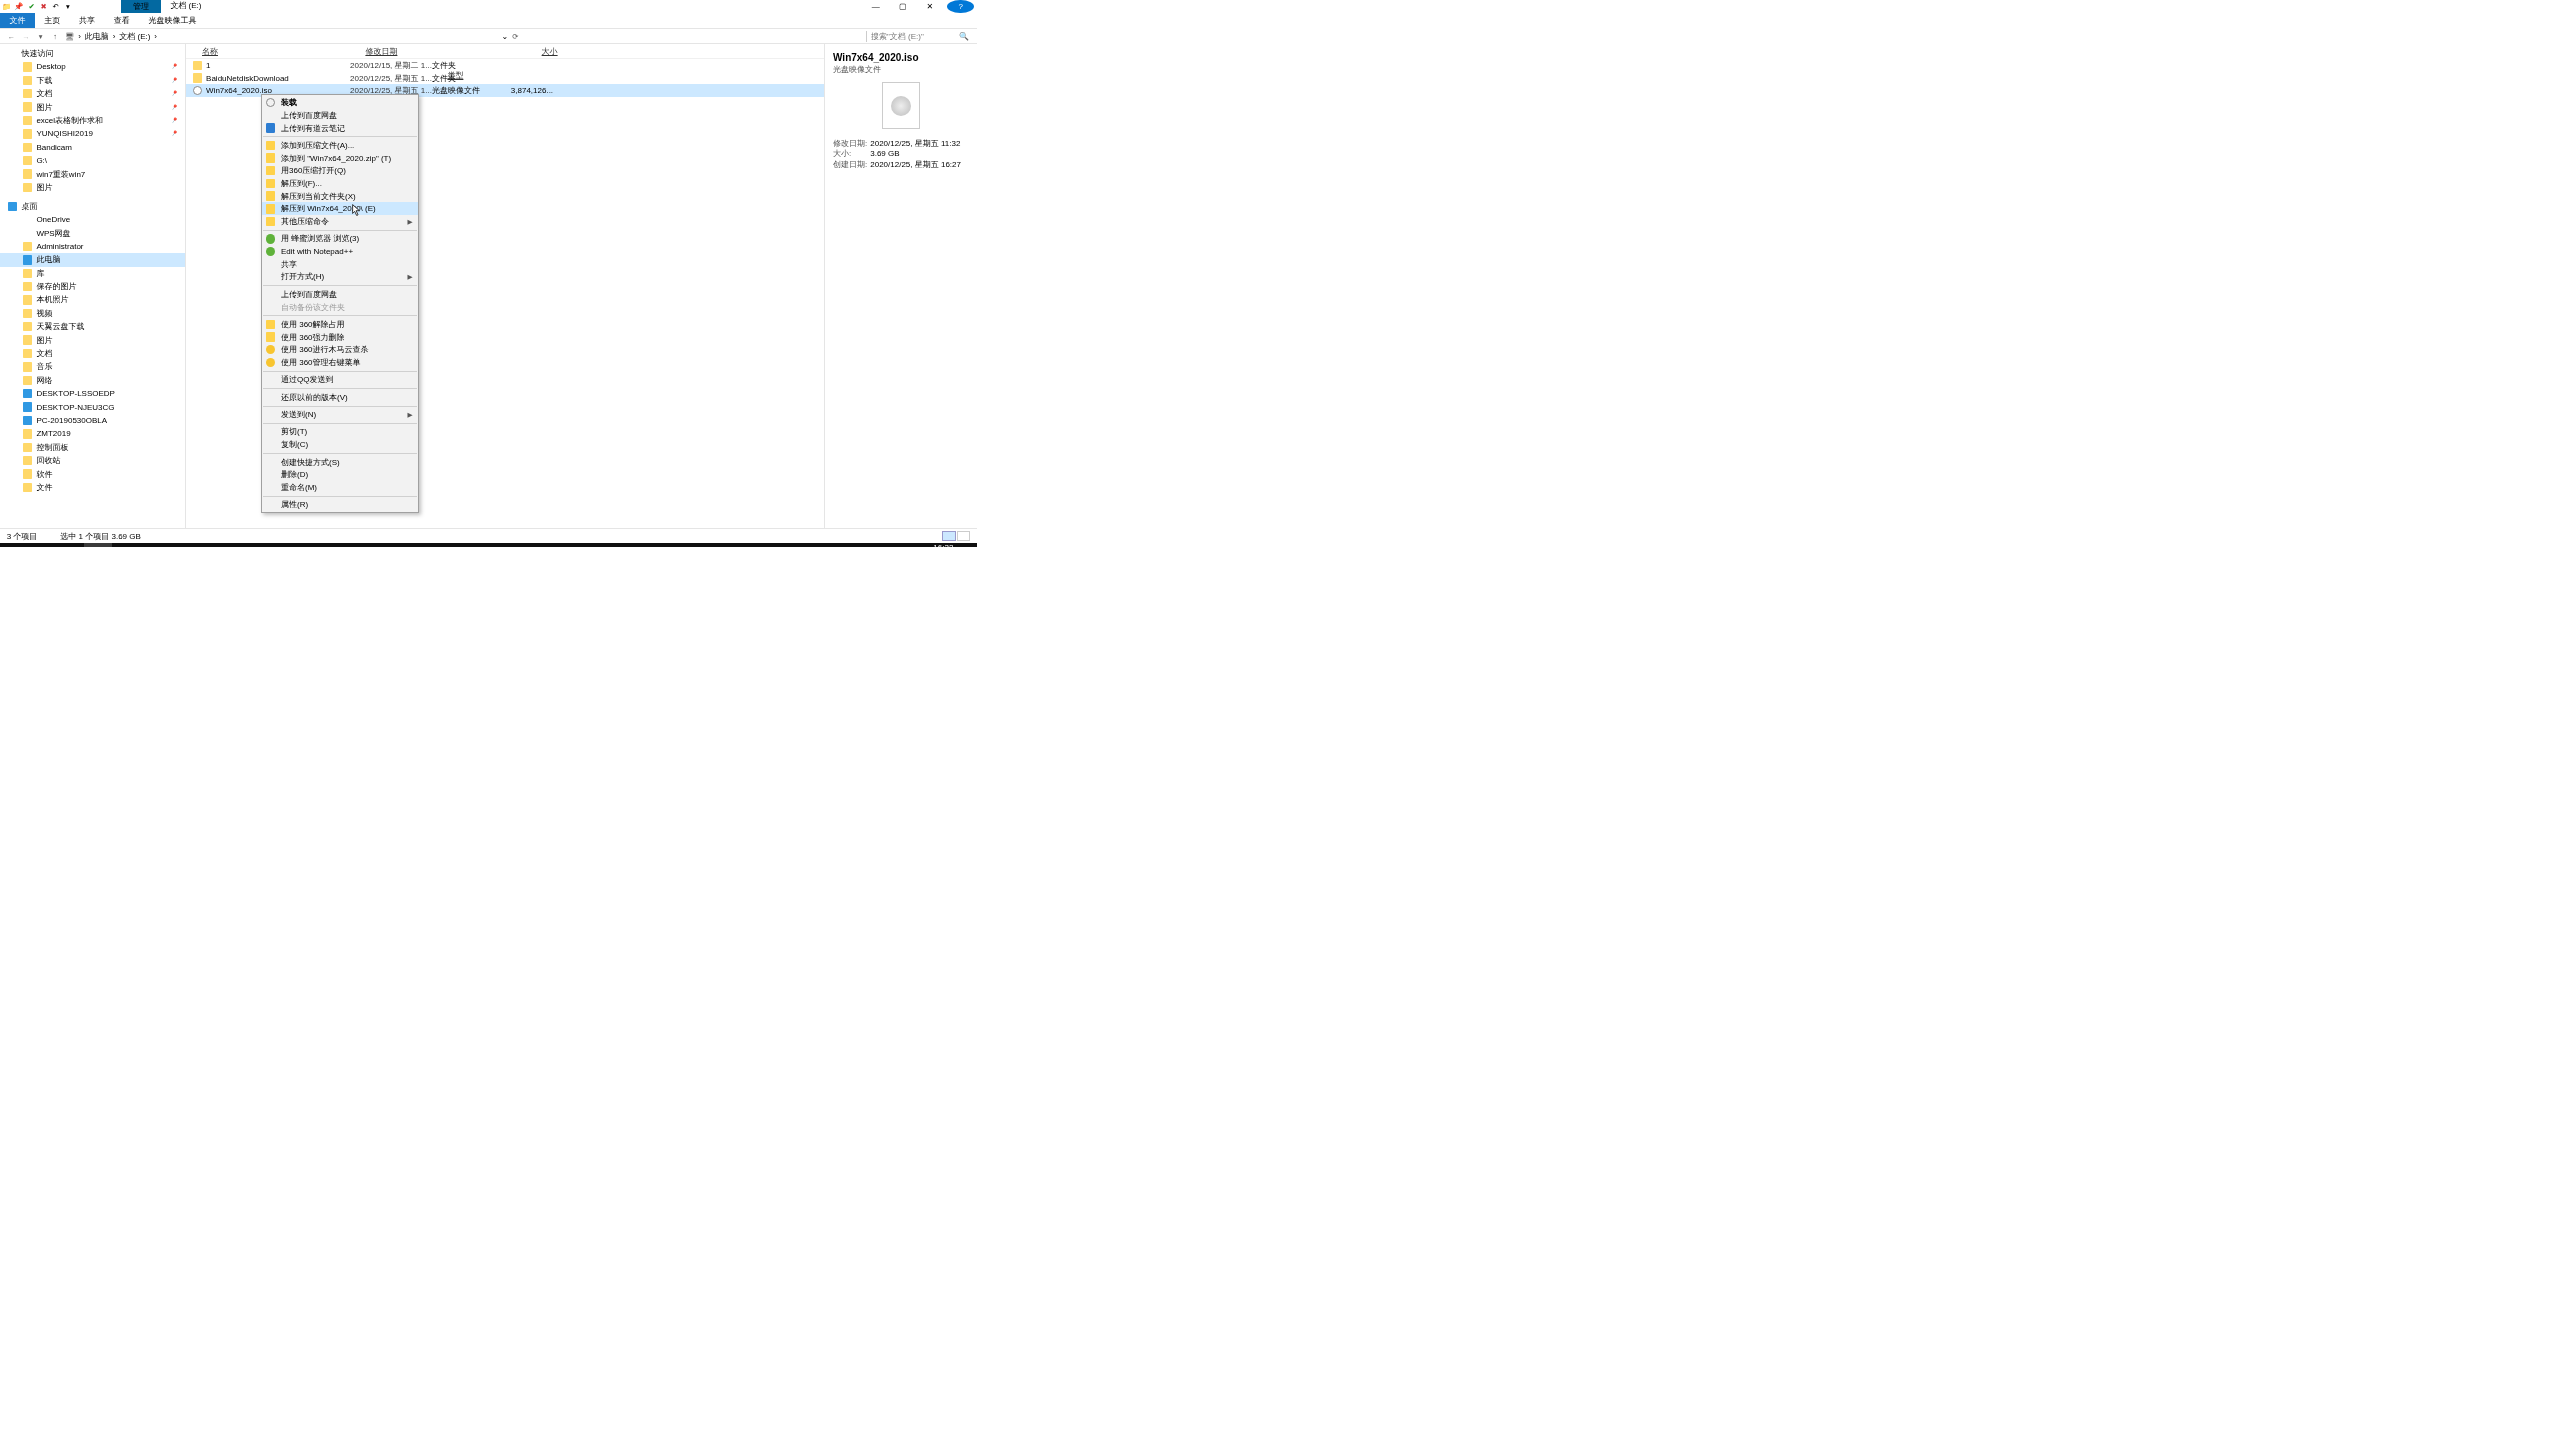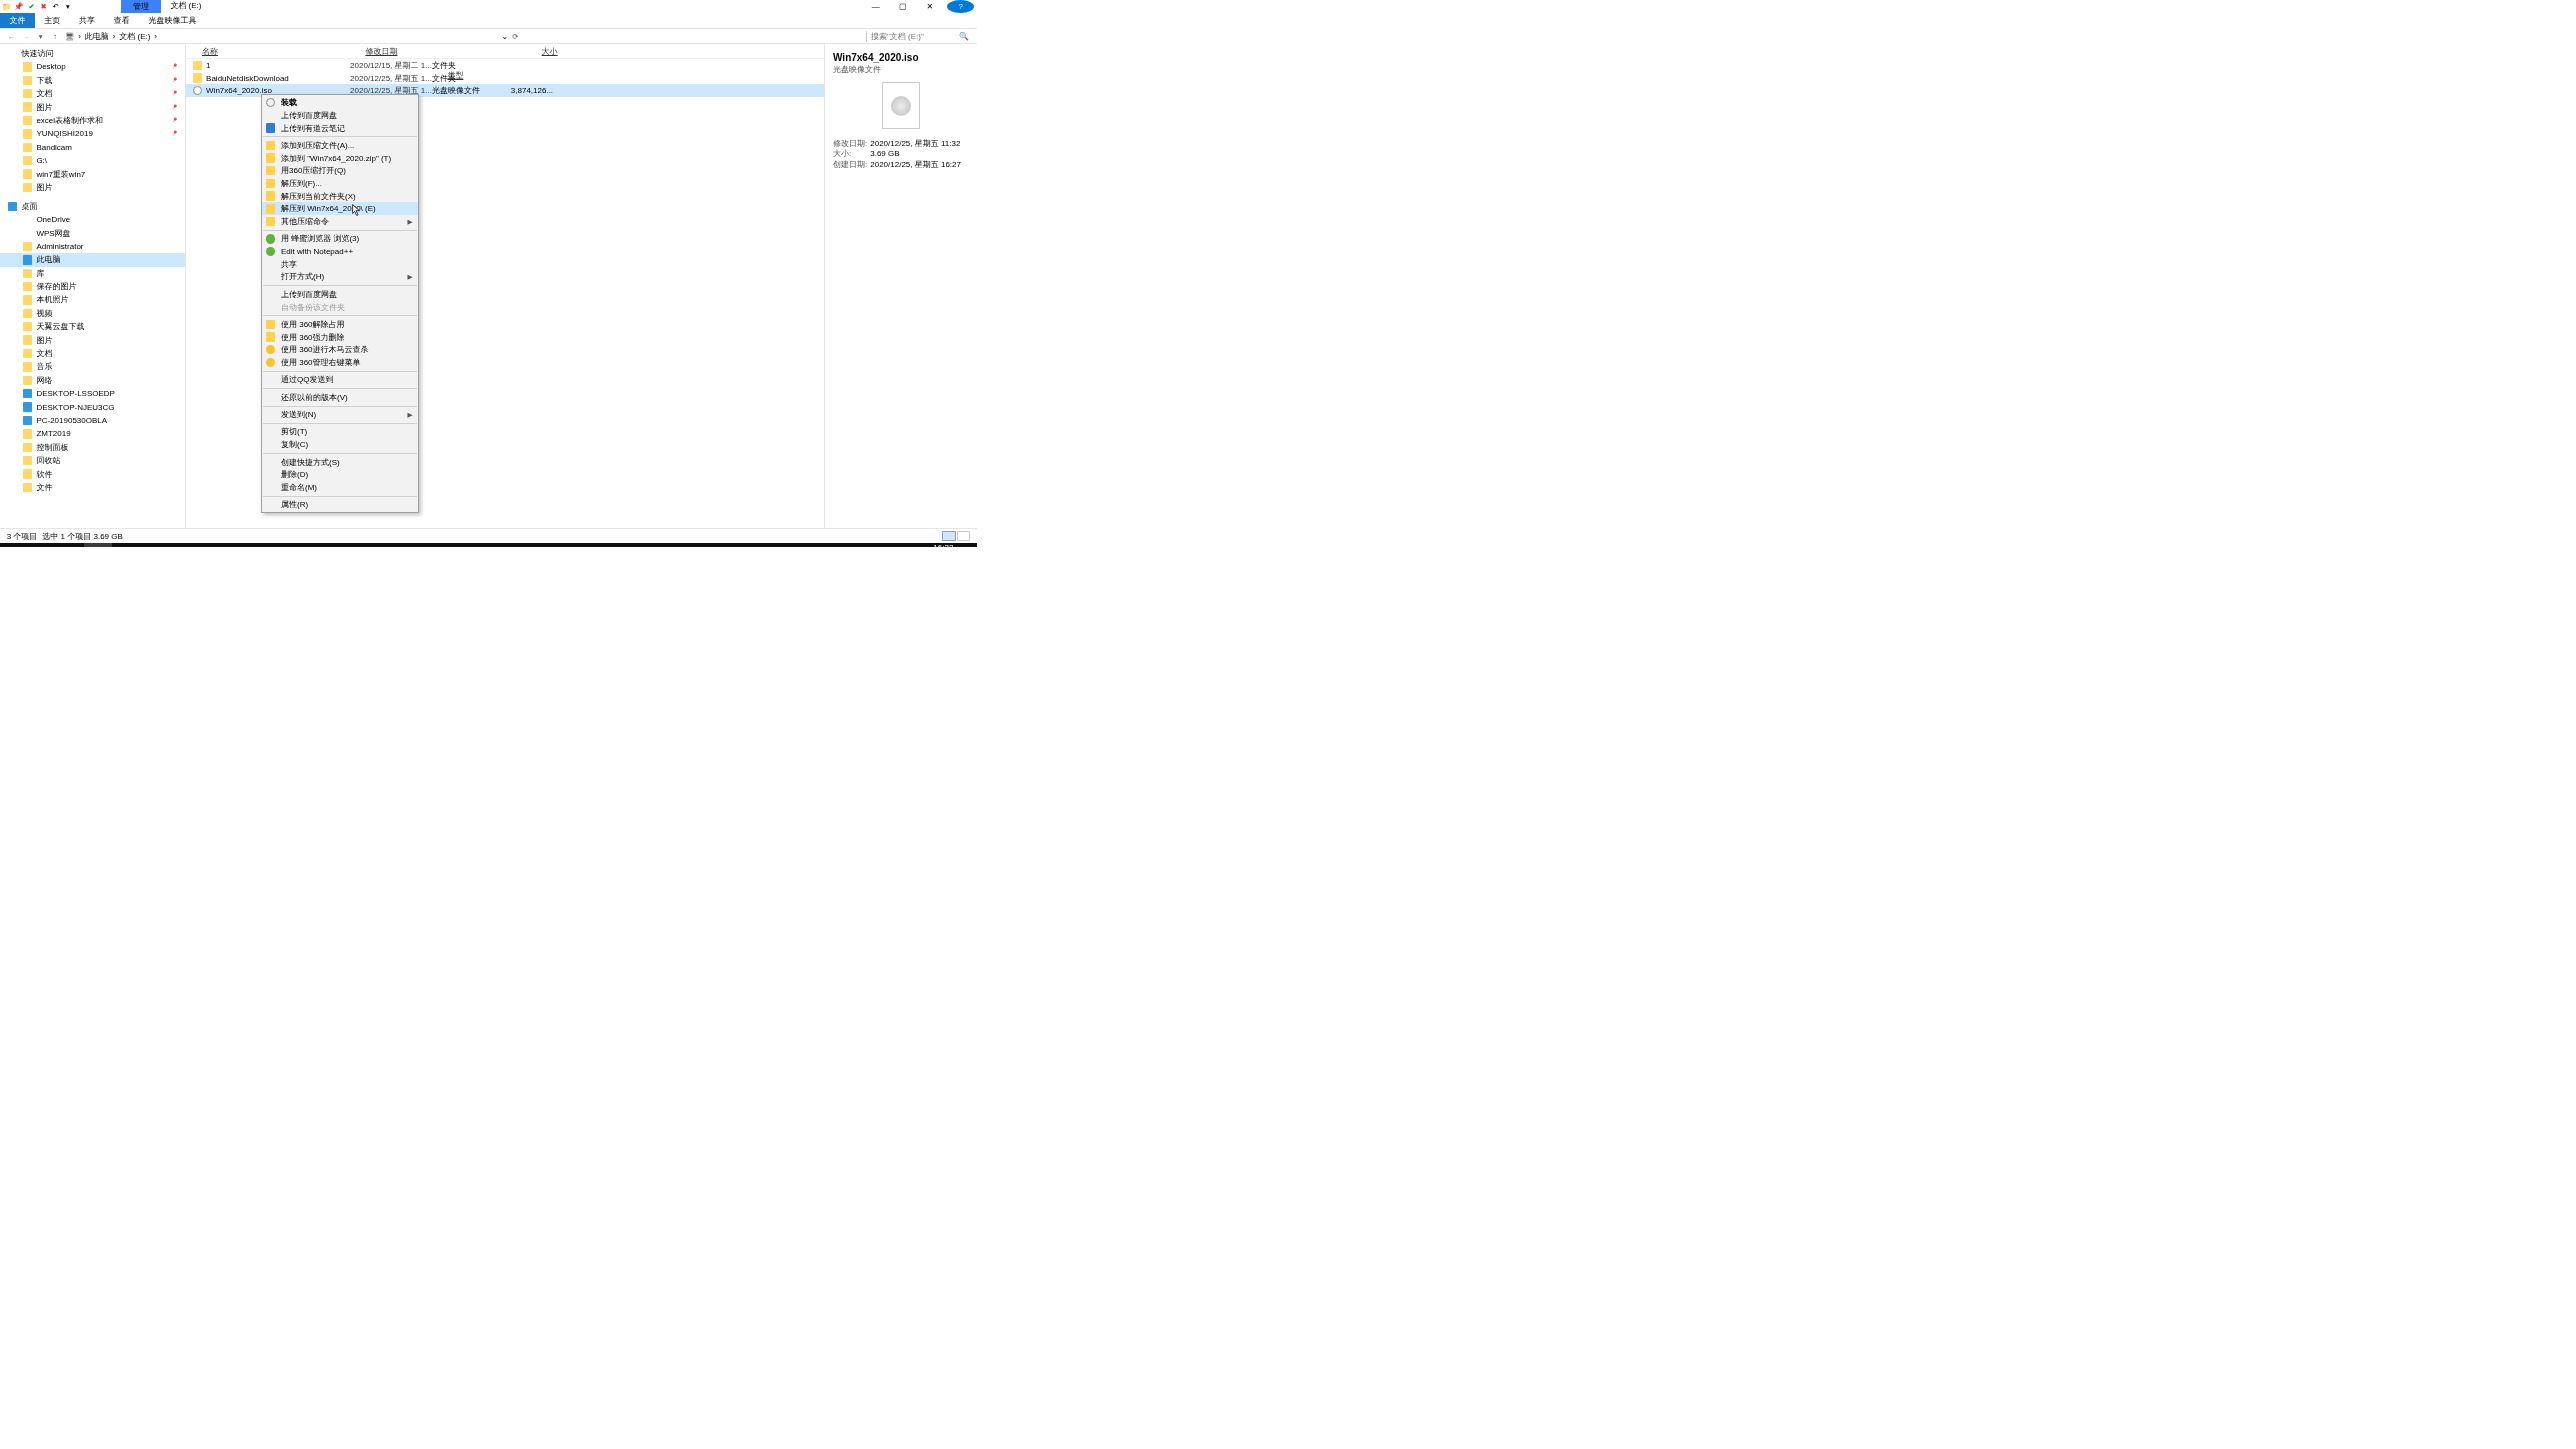--- a/index.html
+++ b/index.html
@@ -1,21 +1,21 @@
 <!DOCTYPE html>
 <html><head>
 <meta charset="utf-8">
 <style>
 * { margin:0; padding:0; box-sizing:border-box; font-family:"Microsoft YaHei","Segoe UI",sans-serif; font-size:8px; user-select:none; }
 html,body{width:977px;height:547px;overflow:hidden;background:#fff;}
 .titlebar{height:13.4px;background:#fff;display:flex;align-items:center;padding:0 2.7px;}
 .titlebar .qat{display:flex;gap:2.7px;align-items:center;}
 .titlebar .qat span{width:9.4px;height:9.4px;display:inline-flex;align-items:center;justify-content:center;font-size:7.4px;}
 .tab-strip{position:absolute;left:121px;top:0;height:13.4px;display:flex;}
-.ctx-tab{background:#3b82f6;padding:1.3px 12px;font-size:8px;}
+.ctx-tab{background:#0369a1;padding:1.3px 12px;font-size:8px;}
 .titletext{padding:0 9.4px;font-size:8px;}
 .wincontrols{margin-left:auto;display:flex;align-items:center;}
 .wincontrols span{width:27px;height:13.4px;display:inline-flex;align-items:center;justify-content:center;font-size:8px;}
 .helpicon{width:10.7px;height:10.7px;border-radius:50%;background:#0078d7;color:#fff;display:inline-flex;align-items:center;justify-content:center;font-size:6.7px;margin-left:4px;}
 .ribbon{height:14.8px;display:flex;background:#fff;}
 .ribbon .tab{padding:2px 9.4px;font-size:8px;}
 .ribbon .tab.file{background:#1979ca;color:#fff;}
 .addrbar{height:16px;border-top:0.7px solid #e5e5e5;border-bottom:0.7px solid #e5e5e5;display:flex;align-items:center;background:#fff;padding:0 4px;}
 .navbtn{width:12px;height:12px;display:inline-flex;align-items:center;justify-content:center;color:#606060;font-size:7.4px;margin:0 1.3px;}
 .crumb{display:flex;align-items:center;gap:1.3px;font-size:8px;}
@@ -48,21 +48,21 @@
 .row .date{width:82px;color:#333;}
 .row .type{width:67px;}
 .row .size{width:54px;text-align:right;}
 .preview{width:152px;padding:8px;}
 .preview h3{font-size:10px;font-weight:600;margin-bottom:1.3px;}
 .preview .sub{font-size:8px;color:#555;margin-bottom:6.7px;}
 .preview .thumb{width:38px;height:47px;margin:4px auto 9.4px;border:0.7px solid #ccc;display:flex;align-items:center;justify-content:center;}
 .disco{width:20px;height:20px;border-radius:50%;background:radial-gradient(#eee,#bbb);}
 .preview .meta{font-size:7.7px;line-height:10.7px;}
 .preview .meta .lab{color:#555;display:inline-block;width:35px;}
-.status{height:14.8px;border-top:0.7px solid #e5e5e5;display:flex;align-items:center;font-size:8px;padding:0 6.7px;gap:5px;}
+.status{height:14.8px;border-top:0.7px solid #e5e5e5;display:flex;align-items:center;font-size:8px;padding:0 6.7px;gap:23px;}
 .taskbar{height:20px;background:#101010;display:flex;align-items:center;color:#fff;}
 .taskbar .btn{width:28px;height:20px;display:flex;align-items:center;justify-content:center;}
 .taskbar .start{color:#fff;}
 .taskbar .explorer{background:#3a3a3a;border-bottom:1.3px solid #76b9ed;}
 .taskbar .folder-ic{width:12px;height:9.4px;background:#ffcf48;border-radius:0.7px;}
 .tray{margin-left:auto;display:flex;align-items:center;padding-right:4px;gap:6.7px;font-size:7.4px;}
 .tray .clock{text-align:right;line-height:8.7px;}
 .ctxmenu{position:absolute;left:261px;top:94px;width:158px;background:#f2f2f2;border:0.7px solid #a0a0a0;box-shadow:2px 2px 4px rgba(0,0,0,0.25);padding:1.3px 0;}
 .ctxmenu .mi{display:flex;align-items:center;height:12.7px;padding:0 5.4px 0 19px;font-size:8px;position:relative;}
 .ctxmenu .mi.hov{background:#cce8ff;}

